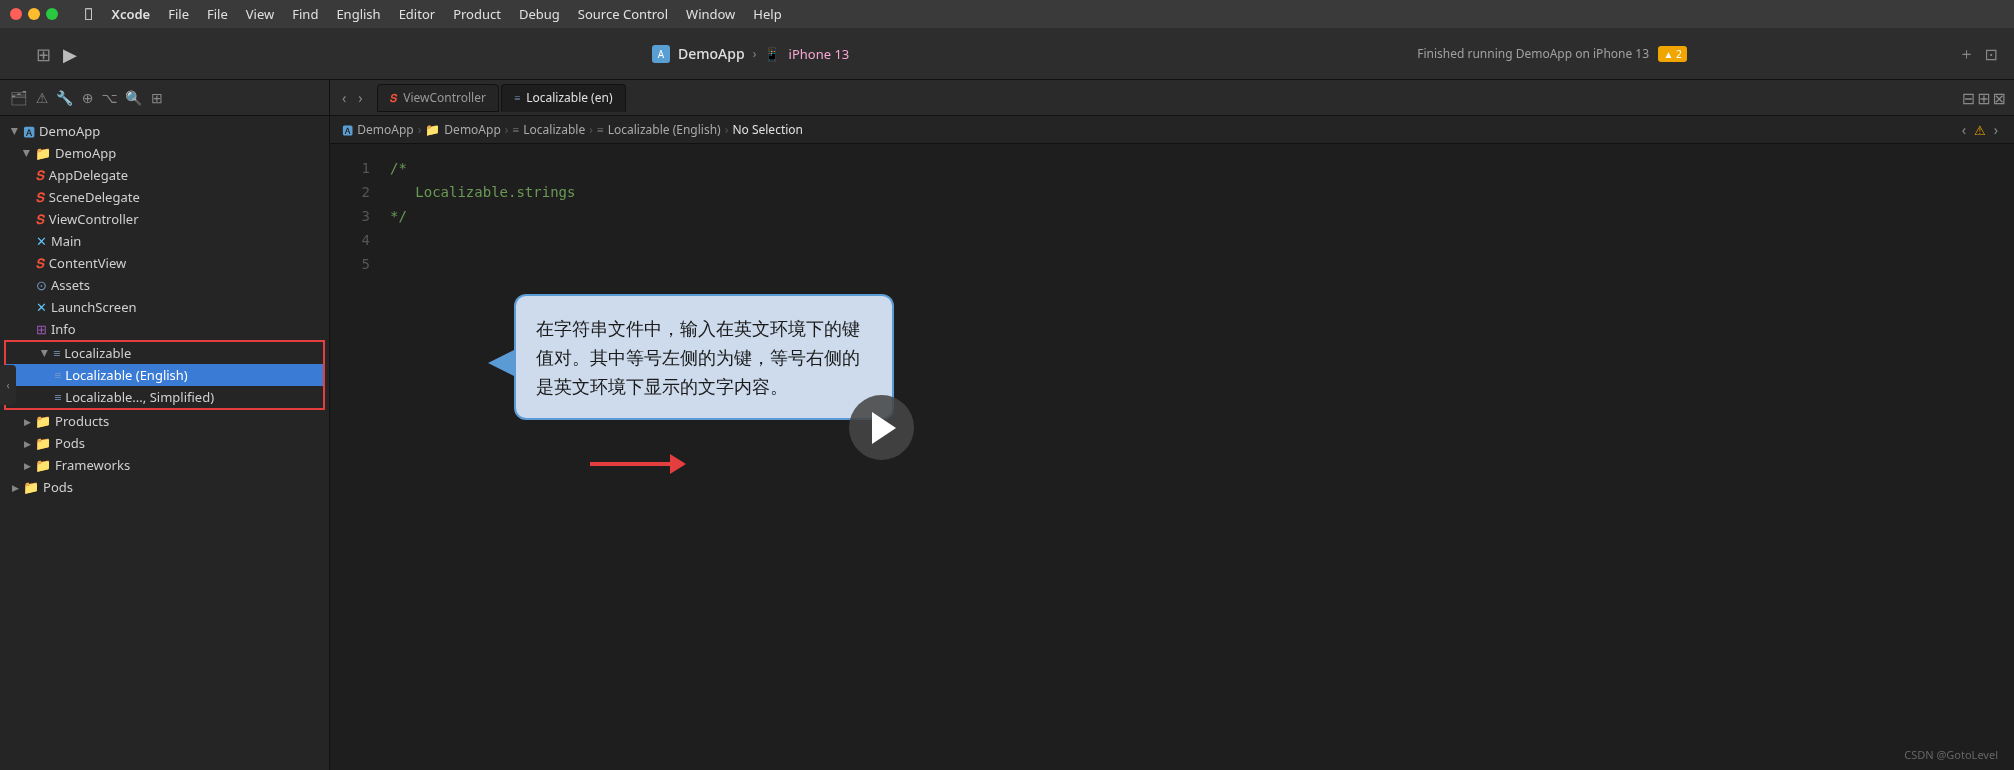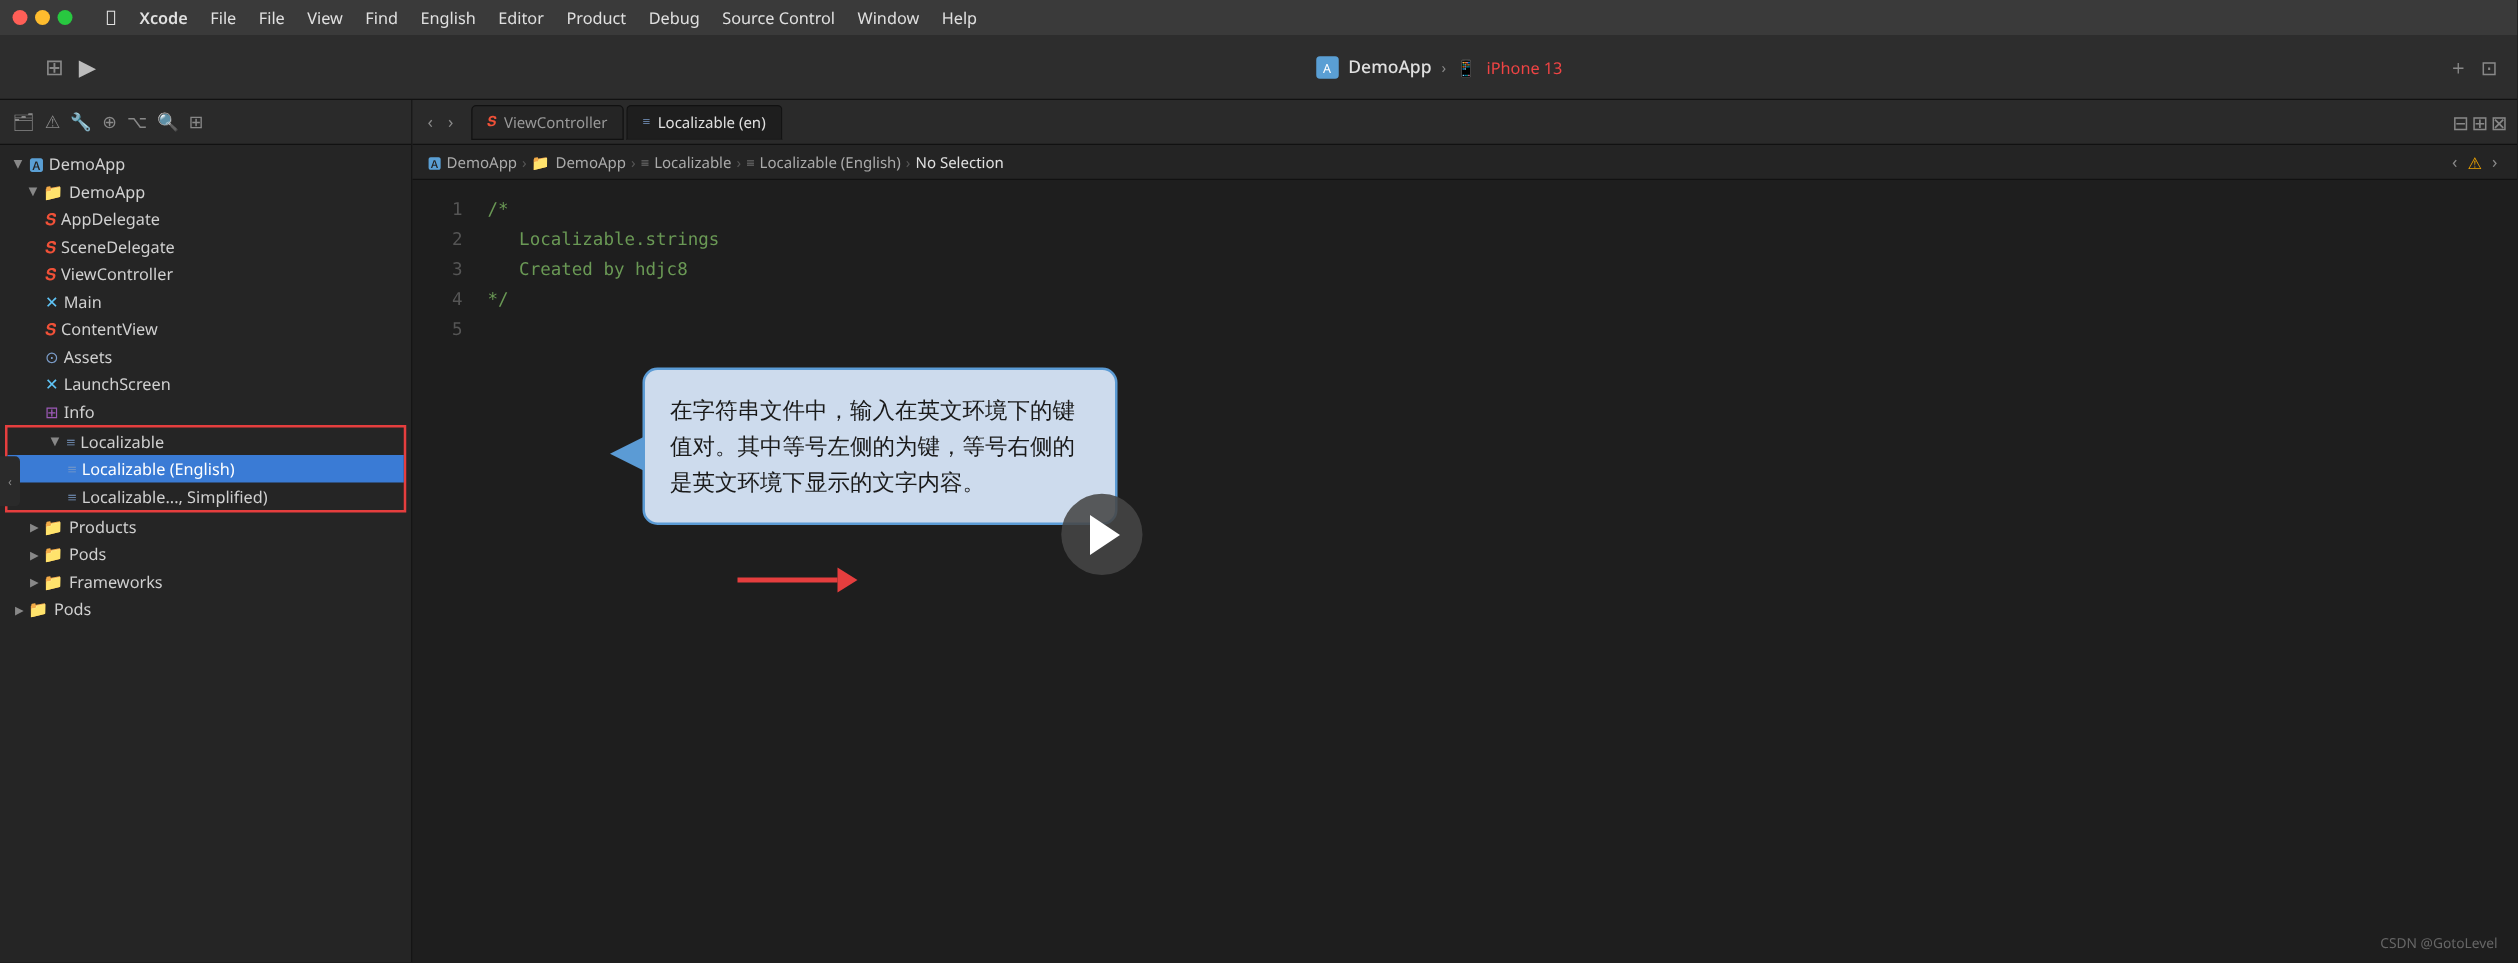--- a/index.html
+++ b/index.html
@@ -79,21 +79,21 @@
       display: flex; align-items: center; justify-content: center;
       font-size: 10px; color: white;
     }
     .toolbar-title {
       color: #e0e0e0;
       font-size: 14px;
       font-weight: 500;
     }
     .chevron { color: #888; font-size: 12px; }
     .device-label {
-      color: #ef4444;
+      color: #f9a8d4;
       font-size: 13px;
     }
     .toolbar-status {
       flex: 1;
       text-align: center;
       color: #a0a0a0;
       font-size: 12px;
     }
     .warning-badge {
       background: #f0a500;
@@ -349,20 +349,25 @@
     <div class="traffic-lights" style="opacity:0"></div>
     <div class="sidebar-toggle">⊞</div>
     <div class="run-btn">▶</div>
   </div>
   <div class="toolbar-center">
     <div class="app-icon-sm">A</div>
     <span class="toolbar-title">DemoApp</span>
     <span class="chevron">›</span>
     <span style="color:#888;font-size:13px">📱</span>
     <span class="device-label">iPhone 13</span>
+  </div>
+  <div class="toolbar-status">
+    <span>Finished running DemoApp on iPhone 13</span>
+    &nbsp;
+    <span class="warning-badge">▲ 2</span>
   </div>
   <div class="toolbar-right">
     <span class="toolbar-icon-btn">＋</span>
     <span class="toolbar-icon-btn">⊡</span>
   </div>
 </div>
 
 <div class="main">
 
   <div class="sidebar">
@@ -504,21 +509,20 @@
       <div class="line-numbers">
         <div>1</div>
         <div>2</div>
         <div>3</div>
         <div>4</div>
         <div>5</div>
       </div>
       <div class="code-area">
         <div class="code-comment">/*</div>
         <div class="code-comment">&nbsp;&nbsp;&nbsp;Localizable.strings</div>
-        <div class="code-comment">&nbsp;&nbsp;&nbsp;Created by hdjc8</div>
         <div class="code-comment">*/</div>
         <div>&nbsp;</div>
       </div>
 
       <div style="position:absolute;left:260px;top:310px;z-index:20;display:flex;align-items:center;">
         <div style="width:80px;height:4px;background:#e53e3e;"></div>
         <div style="width:0;height:0;border-top:10px solid transparent;border-bottom:10px solid transparent;border-left:16px solid #e53e3e;"></div>
       </div>
 
       <div class="callout-overlay">

